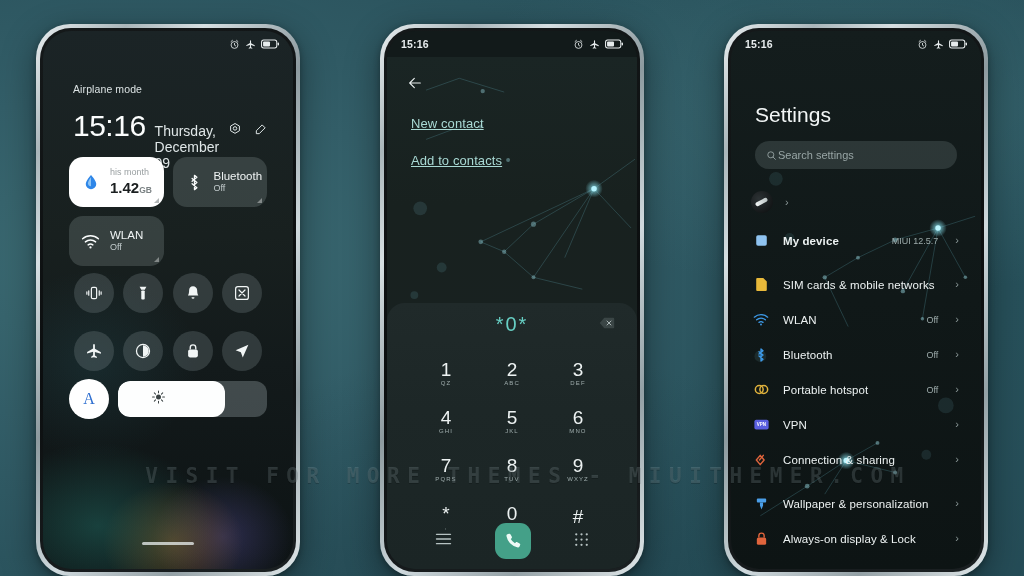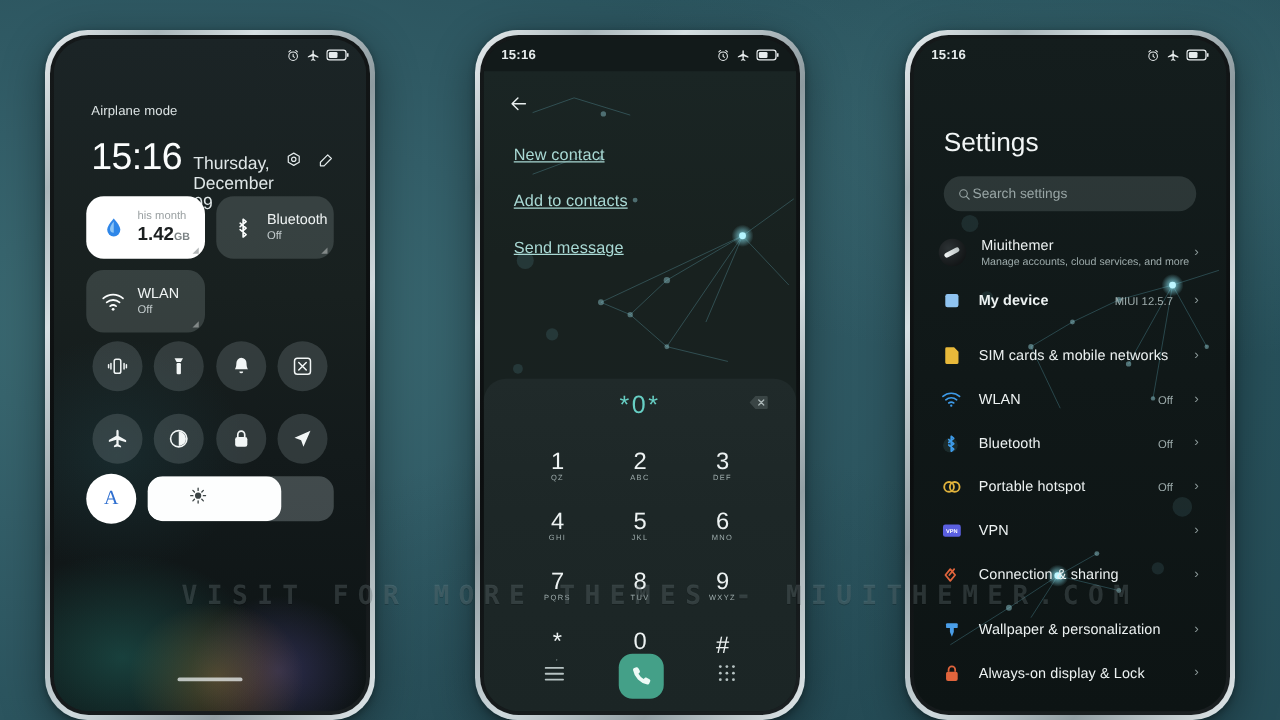--- a/index.html
+++ b/index.html
@@ -387,21 +387,20 @@
 
     <div class="dial-back">
       <svg width="16" height="16" viewBox="0 0 24 24">
         <path d="M20 12H4.5M11 5l-7 7 7 7" fill="none" stroke="#e9efef" stroke-width="1.7" stroke-linecap="round" stroke-linejoin="round"></path>
       </svg>
     </div>
 
     <div class="menu-list">
       <div class="menu-item">New contact</div>
       <div class="menu-item">Add to contacts</div>
-      <div class="menu-item">Send message</div>
     </div>
 
     <div class="numpanel">
       <div class="entry">
         <span class="num">*0*</span>
         <span class="bksp">
           <svg width="16" height="12" viewBox="0 0 24 18">
             <path d="M8 1.2h13.2a1.6 1.6 0 0 1 1.6 1.6v12.4a1.6 1.6 0 0 1-1.6 1.6H8L1 9z" fill="#3a4545"></path>
             <path d="M12 6l6 6M18 6l-6 6" stroke="#aab6b6" stroke-width="1.5" stroke-linecap="round"></path>
           </svg>
@@ -561,24 +560,20 @@
         <circle cx="10.5" cy="10.5" r="6.6" fill="none" stroke="#98a5a5" stroke-width="1.9"></circle>
         <path d="M15.4 15.4L20.5 20.5" stroke="#98a5a5" stroke-width="1.9" stroke-linecap="round"></path>
       </svg>
       <span class="ph">Search settings</span>
     </div>
 
     <div class="set-list">
 
       <div class="srow tall">
         <div class="avatar"></div>
-        <div class="stxt">
-          <div class="stitle">Miuithemer</div>
-          <div class="ssub">Manage accounts, cloud services, and more</div>
-        </div>
         <span class="chev">›</span>
       </div>
 
       <div class="srow">
         <div class="sic">
           <svg width="13" height="13" viewBox="0 0 16 16">
                 <rect x="1.5" y="1.5" width="13" height="13" rx="2.2" fill="#8fc3f0"></rect>
               </svg>
         </div>
         <div class="stxt">

